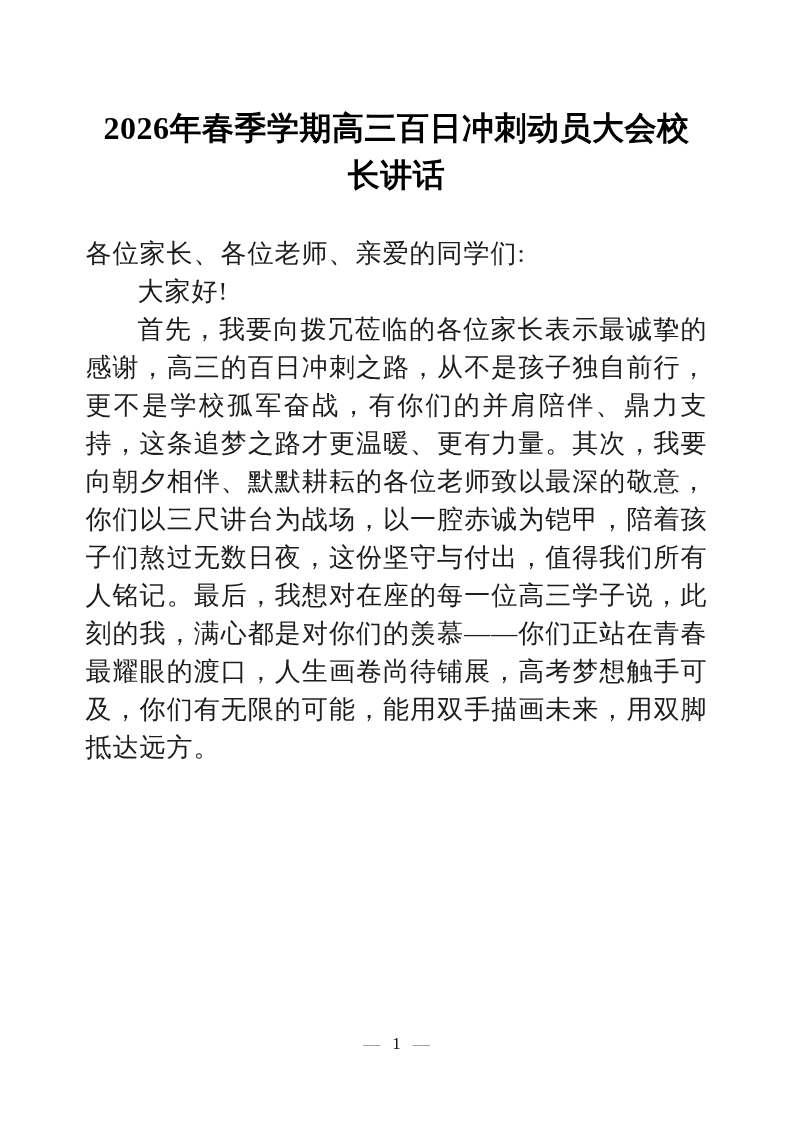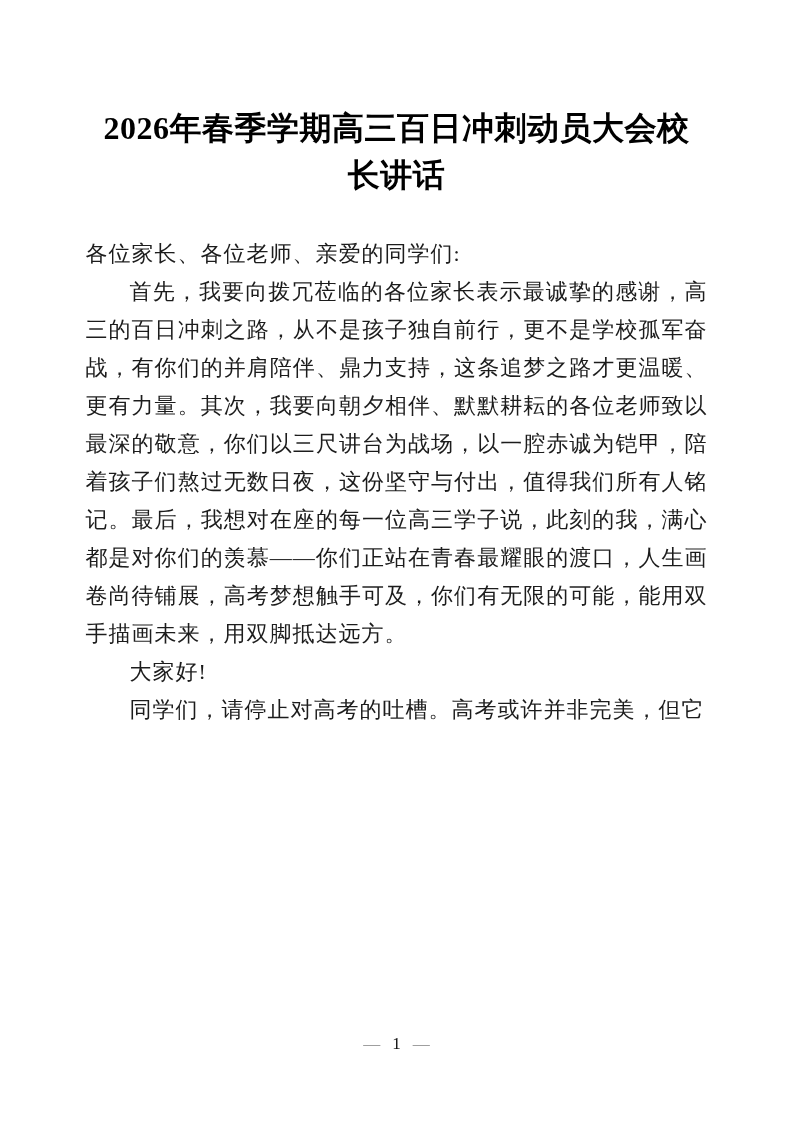--- a/index.html
+++ b/index.html
@@ -22,21 +22,21 @@
     text-align: center;
     font-size: 32px;
     line-height: 47px;
     font-weight: 700;
     color: #000000;
     letter-spacing: 0.5px;
   }
   .body-text {
     width: 622px;
     margin: 36px auto 0;
-    font-size: 22px;
+    font-size: 26px;
     line-height: 38px;
     letter-spacing: 1px;
     text-align: justify;
     text-justify: inter-character;
     font-weight: 400;
   }
   .body-text p {
     margin: 0;
     padding: 0;
   }
@@ -64,23 +64,22 @@
 </style>
 </head>
 <body>
 
 <div class="page">
 
   <h1 class="doc-title">2026年春季学期高三百日冲刺动员大会校长讲话</h1>
 
   <div class="body-text">
     <p class="salutation">各位家长、各位老师、亲爱的同学们:</p>
+    <p class="indent">大家好!</p>
     <p class="indent">首先，我要向拨冗莅临的各位家长表示最诚挚的感谢，高三的百日冲刺之路，从不是孩子独自前行，更不是学校孤军奋战，有你们的并肩陪伴、鼎力支持，这条追梦之路才更温暖、更有力量。其次，我要向朝夕相伴、默默耕耘的各位老师致以最深的敬意，你们以三尺讲台为战场，以一腔赤诚为铠甲，陪着孩子们熬过无数日夜，这份坚守与付出，值得我们所有人铭记。最后，我想对在座的每一位高三学子说，此刻的我，满心都是对你们的羡慕——你们正站在青春最耀眼的渡口，人生画卷尚待铺展，高考梦想触手可及，你们有无限的可能，能用双手描画未来，用双脚抵达远方。</p>
-    <p class="indent">大家好!</p>
-    <p class="indent">同学们，请停止对高考的吐槽。高考或许并非完美，但它</p>
   </div>
 
   <div class="page-footer">
     <span class="dash">—</span>
     <span class="num">1</span>
     <span class="dash">—</span>
   </div>
 
 </div>
 

